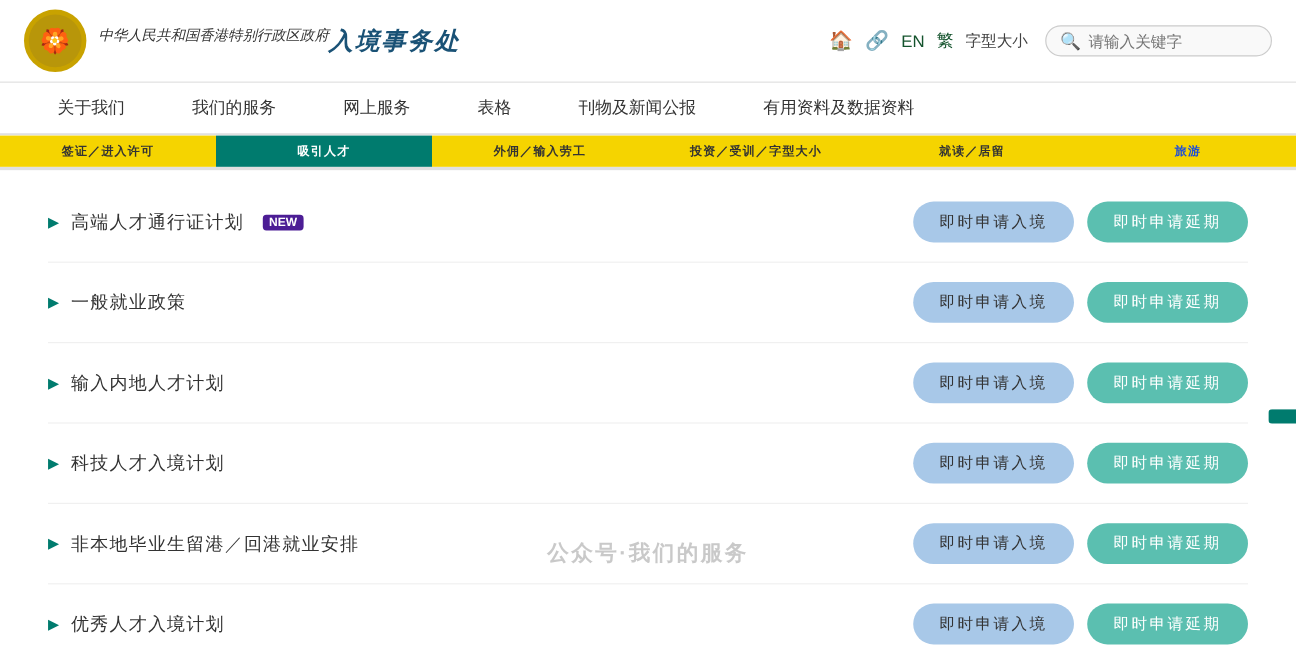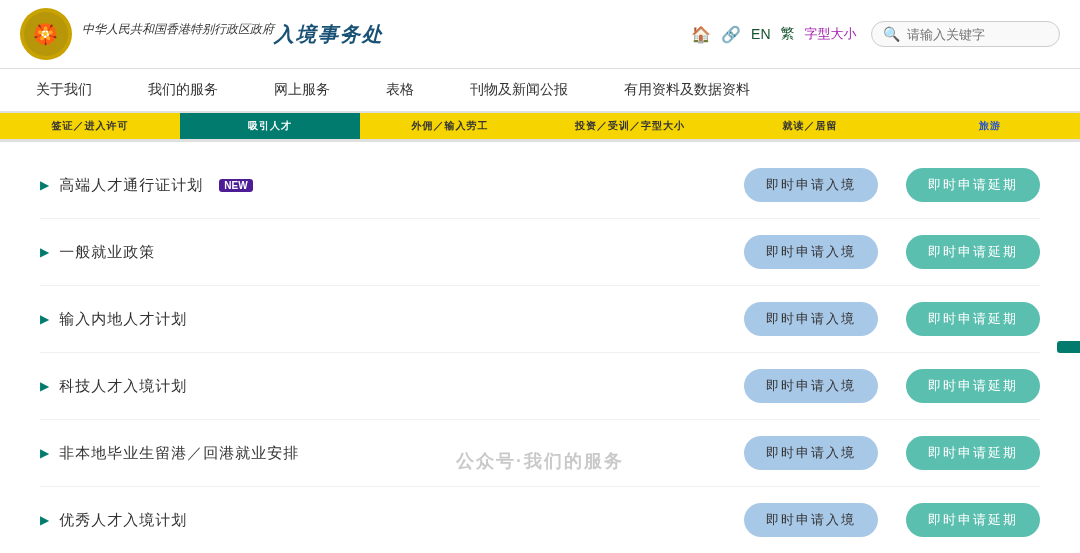--- a/index.html
+++ b/index.html
@@ -68,21 +68,21 @@
       font-size: 16px;
       color: #555;
       cursor: pointer;
     }
     .lang-btn {
       cursor: pointer;
       color: #14532d;
     }
     .font-size-btn {
       font-size: 13px;
-      color: #a21caf;
+      color: #404040;
       cursor: pointer;
       text-align: right;
     }
     .search-box {
       display: flex;
       align-items: center;
       border: 1px solid #ccc;
       border-radius: 20px;
       padding: 4px 12px;
       gap: 6px;
@@ -99,21 +99,21 @@
     .search-icon-svg {
       color: #888;
       font-size: 14px;
     }
 
     
     .top-nav {
       display: flex;
       background: #fff;
       border-bottom: 2px solid #e0e0e0;
-      padding: 0 8px;
+      padding: 0 20px;
       align-items: flex-end;
     }
     .top-nav-item {
       padding: 12px 28px;
       font-size: 14px;
       color: #333;
       cursor: pointer;
       white-space: nowrap;
     }
 
@@ -192,21 +192,21 @@
       background: #4c1d95;
       color: #fff;
       font-size: 10px;
       font-weight: bold;
       padding: 1px 5px;
       border-radius: 3px;
       margin-left: 6px;
     }
     .row-buttons {
       display: flex;
-      gap: 28px;
+      gap: 11px;
       align-items: center;
     }
     .btn-blue {
       background: #a8c8e8;
       color: #333;
       border: none;
       border-radius: 20px;
       padding: 8px 22px;
       font-size: 13px;
       cursor: pointer;

